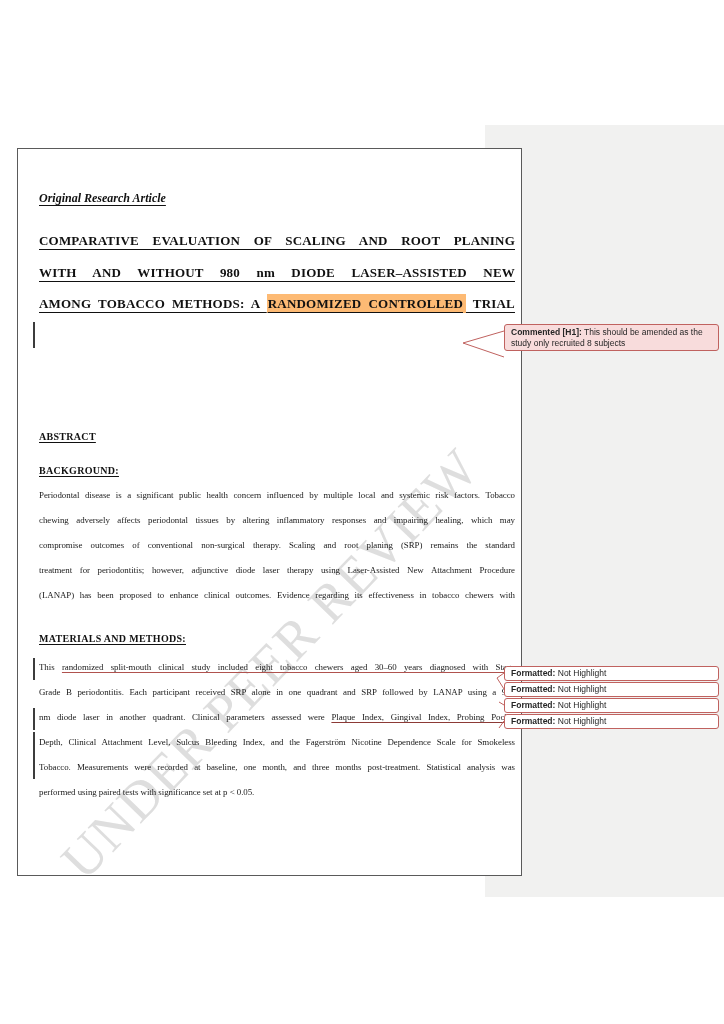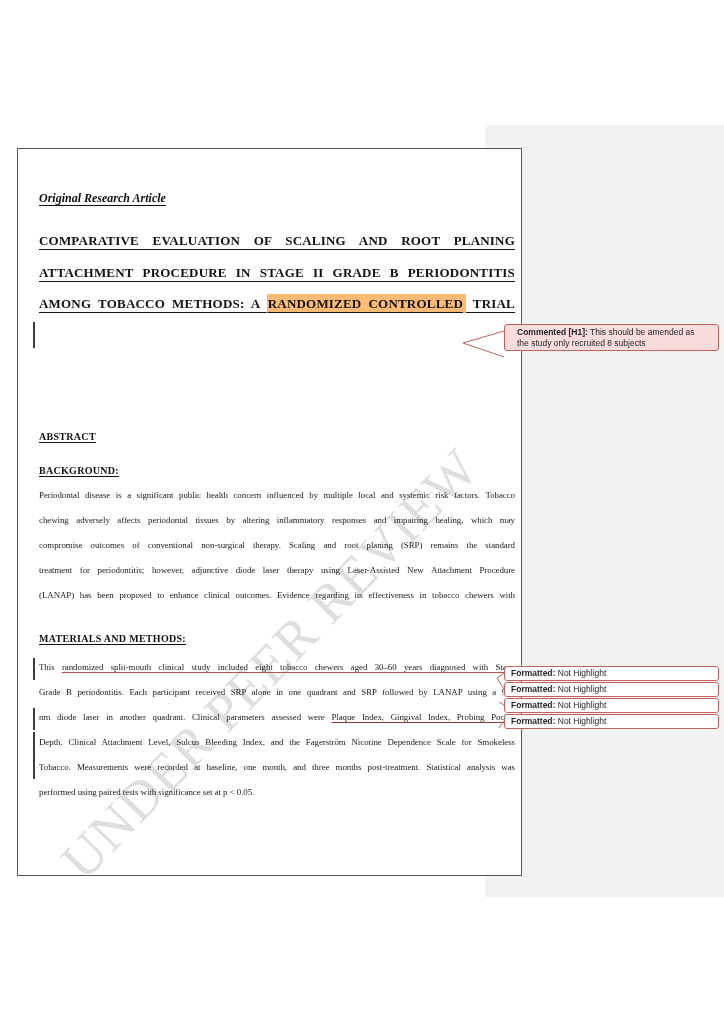--- a/index.html
+++ b/index.html
@@ -28,39 +28,39 @@
   .bodyline.last{text-align:left;text-align-last:left;}
   .ins-red{text-decoration:underline;text-decoration-color:#b0524e;text-underline-offset:2px;}
   .ins-dark{text-decoration:underline;text-decoration-color:#8c3a36;text-underline-offset:2px;}
   .cbar{position:absolute;width:1.5px;background:#3c3c3c;z-index:2;}
   .connectors{position:absolute;left:0;top:0;z-index:5;pointer-events:none;}
   .balloon{position:absolute;left:504px;width:215px;box-sizing:border-box;
            border:1px solid #c0625f;border-radius:3px;background:#ffffff;z-index:6;
            font-family:"Liberation Sans",sans-serif;font-size:8.5px;line-height:10.5px;
            color:#262626;padding:1px 6px;}
   .balloon .lbl{font-weight:bold;}
-  .balloon.pink{background:#f8dcdc;padding:2px 12px;}
+  .balloon.pink{background:#f8dcdc;padding:2px 6px;}
   .sbox{height:15px;}
 </style>
 </head>
 <body>
 
 <div class="canvas">
 
   <div class="shade"></div>
 
   <div class="page">
     <div class="watermark">UNDER PEER REVIEW</div>
 
     <div class="content">
       <div class="orig">Original Research Article</div>
 
       <div class="titleblock">
         <div class="tline jline">COMPARATIVE EVALUATION OF SCALING AND ROOT PLANING</div>
-        <div class="tline jline">ATTACHMENT PROCEDURE IN STAGE II GRADE B PERIODONTITIS</div>
+        <div class="tline jline">WITH AND WITHOUT 980 nm DIODE LASER–ASSISTED NEW</div>
         <div class="tline jline"><span>AMONG TOBACCO METHODS: A </span><span class="hl">RANDOMIZED CONTROLLED</span><span> TRIAL</span></div>
       </div>
 
       <div class="h2" style="top:282px;">ABSTRACT</div>
 
       <div class="h2" style="top:316px;">BACKGROUND:</div>
 
       <div class="para" style="top:334px;">
         <div class="bodyline jline">Periodontal disease is a significant public health concern influenced by multiple local and systemic risk factors. Tobacco</div>
         <div class="bodyline jline">chewing adversely affects periodontal tissues by altering inflammatory responses and impairing healing, which may</div>

